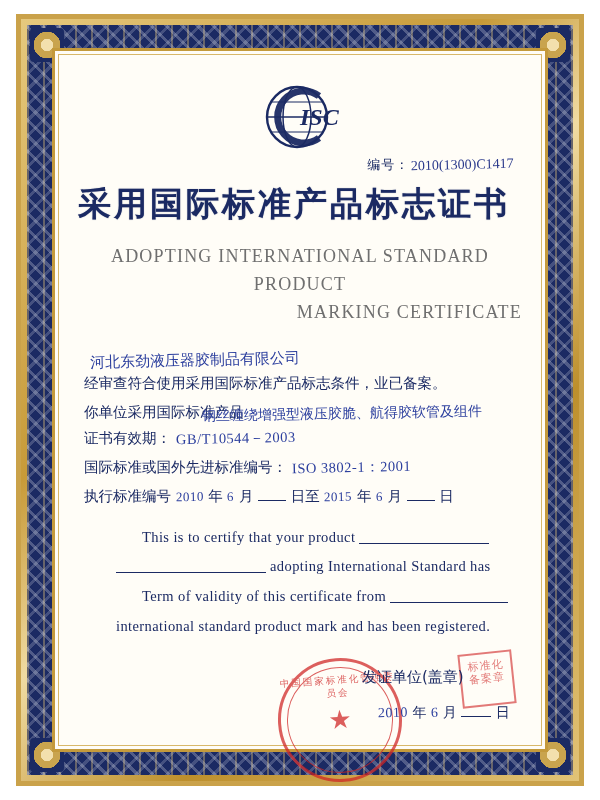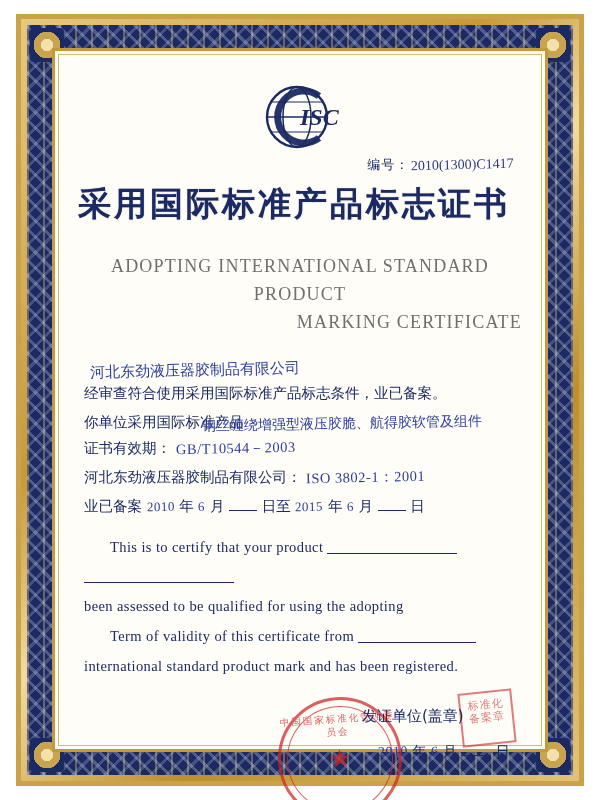--- a/index.html
+++ b/index.html
@@ -140,21 +140,21 @@
     color: #1b2a63;
     margin-top: 8px;
     text-shadow: 0 0 1px rgba(27,42,99,0.5);
   }
   .title-en {
     text-align: center;
     font-family: "Liberation Serif", serif;
     font-size: 18px;
     letter-spacing: 1.2px;
     color: #6f6f6f;
-    margin-top: 26px;
+    margin-top: 16px;
     line-height: 1.55;
   }
   .title-en .line2 {
     display: block;
     text-align: right;
   }
 
   
   .body-cn {
     margin-top: 18px;
@@ -211,20 +211,21 @@
 
   
   .body-en {
     margin-top: 12px;
     padding: 0 6px;
     font-family: "Liberation Serif", serif;
     font-size: 14.5px;
     color: #1b2a63;
     line-height: 2.05;
     letter-spacing: 0.4px;
+    margin-left: 32px;
   }
   .en-line { white-space: nowrap; }
   .en-indent { padding-left: 26px; }
   .u-line {
     display: inline-block;
     border-bottom: 1px solid #1b2a63;
     height: 1em;
     vertical-align: -2px;
   }
 
@@ -366,26 +367,26 @@
         <span>你单位采用国际标准产品</span>
         <span class="product-hand">钢丝缠绕增强型液压胶脆、航得胶软管及组件</span>
       </div>
 
       <div class="cn-line">
         <span>证书有效期：</span>
         <span class="hand">GB/T10544－2003</span>
       </div>
 
       <div class="cn-line">
-        <span>河北东劲液压器胶制品有限公司：</span>
+        <span>国际标准或国外先进标准编号：</span>
         <span class="hand">ISO 3802-1：2001</span>
       </div>
 
       <div class="cn-line">
-        <span>业已备案</span>
+        <span>执行标准编号</span>
         <span class="hand small">2010</span>
         <span>年</span>
         <span class="hand small">6</span>
         <span>月</span>
         <span class="blank" style="width:28px"></span>
         <span>日至</span>
         <span class="hand small">2015</span>
         <span>年</span>
         <span class="hand small">6</span>
         <span>月</span>
@@ -394,22 +395,22 @@
       </div>
     </div>
 
     <div class="body-en">
       <div class="en-line en-indent">
         <span>This is to certify that your product</span>
         <span class="u-line" style="width:130px"></span>
       </div>
       <div class="en-line">
         <span class="u-line" style="width:150px"></span>
-      </div>
-      <div class="en-line">been assessed to be qualified for using the adopting</div>
+        <span>adopting International Standard has</span>
+      </div>
       <div class="en-line en-indent">
         <span>Term of validity of this certificate from</span>
         <span class="u-line" style="width:118px"></span>
       </div>
       <div class="en-line">international standard product mark and has been registered.</div>
     </div>
 
     <div class="sign-block">
 
       <div class="seal-round">

